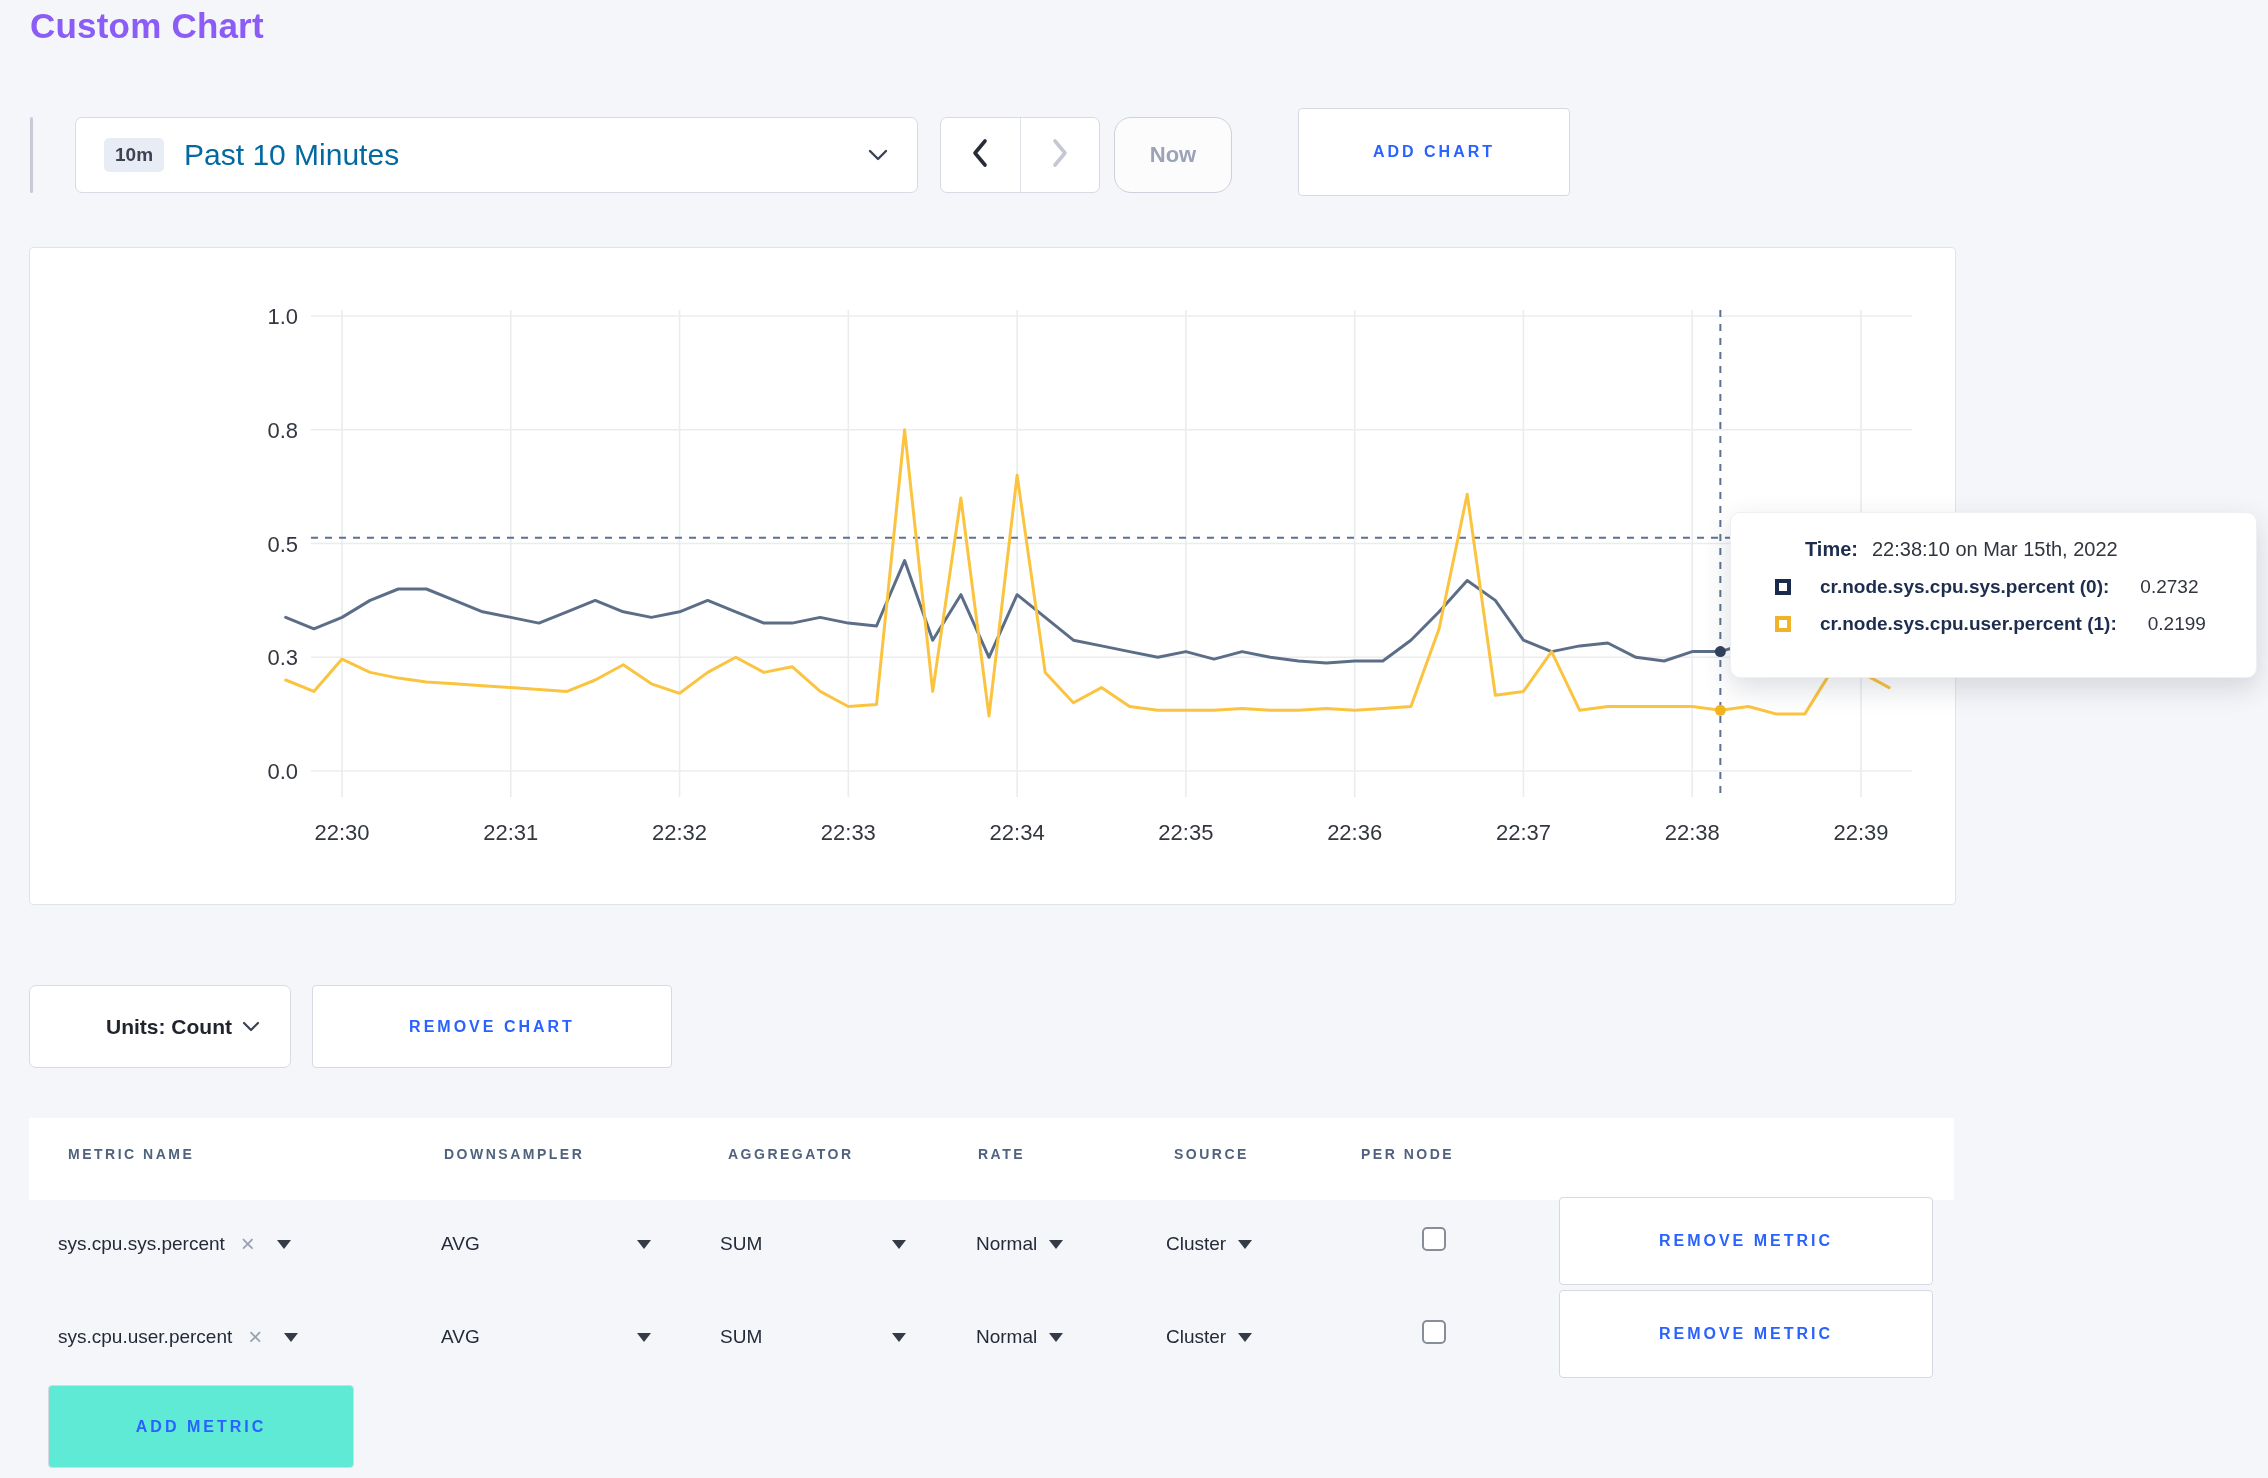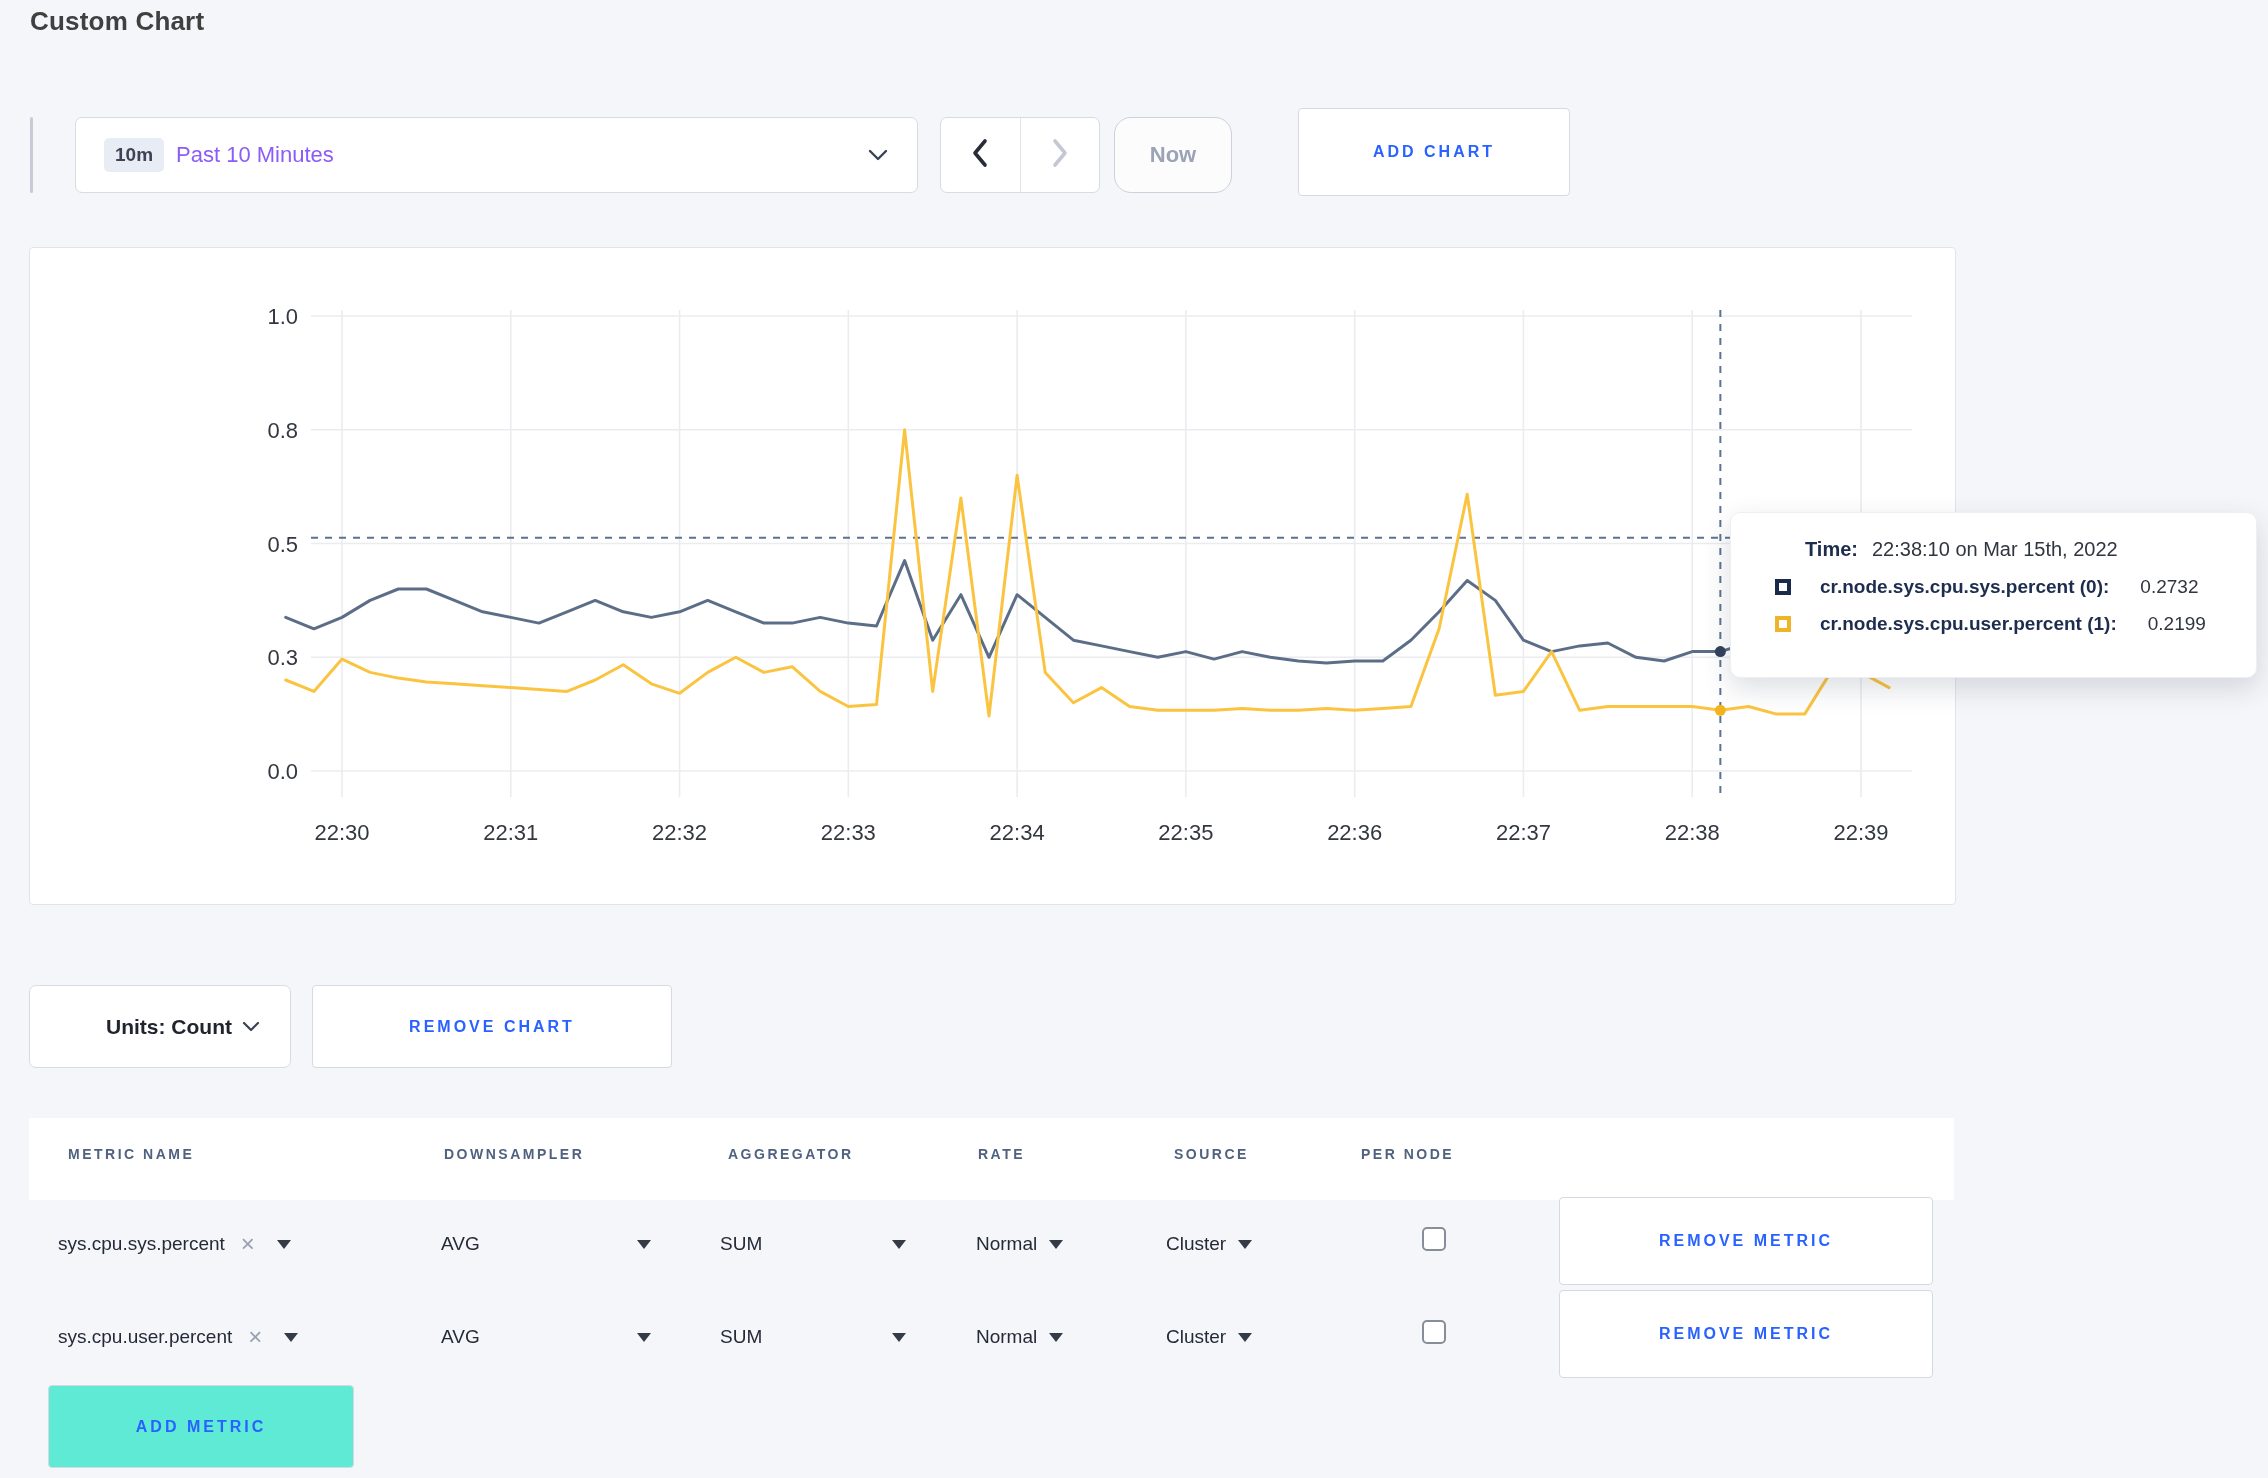--- a/index.html
+++ b/index.html
@@ -1,28 +1,28 @@
 <!DOCTYPE html>
 <html><head>
 <meta charset="utf-8">
 <style>
   * { margin:0; padding:0; box-sizing:border-box; }
   html,body { width:2268px; height:1478px; overflow:hidden; }
   body { background:#f5f6f9; font-family:"Liberation Sans","DejaVu Sans",sans-serif; color:#242a35; }
   #app { position:relative; width:2268px; height:1478px; }
 
-  .page-title { position:absolute; left:30px; top:6px; font-size:26px; font-weight:600; color:#404040; letter-spacing:.2px;text-align:right; }
+  .page-title { position:absolute; left:30px; top:6px; font-size:35px; font-weight:600; color:#8b5cf6; letter-spacing:.2px;text-align:right; }
 
   .left-tick { position:absolute; left:30px; top:117px; width:3px; height:76px; background:#c6cbd7; border-radius:2px; }
 
   
   .range-select { position:absolute; left:75px; top:117px; width:843px; height:76px; background:#fff;
     border:1px solid #d8dbe3; border-radius:7px; display:flex; align-items:center; padding:0 28px; cursor:pointer; }
   .range-badge { background:#e8ecf4; color:#3d4354; font-size:19px; font-weight:700; padding:6px 11px; border-radius:5px; }
-  .range-label { font-size:22px; color:#8b5cf6; margin-left:12px; }
+  .range-label { font-size:30px; color:#0369a1; margin-left:20px; }
   .chev { margin-left:auto; display:flex; align-items:center; }
 
   .arrow-group { position:absolute; left:940px; top:117px; width:160px; height:76px; background:#fff;
     border:1px solid #d8dbe3; border-radius:7px; display:flex; }
   .arrow-btn { flex:1; display:flex; align-items:center; justify-content:center; cursor:pointer; }
   .arrow-btn + .arrow-btn { border-left:1px solid #e2e4ea; }
 
   .now-btn { position:absolute; left:1114px; top:117px; width:118px; height:76px; background:#fcfcfd;
     border:1px solid #ccd1dd; border-radius:17px; color:#9ba3b6; font-size:22px; font-weight:600;
     display:flex; align-items:center; justify-content:center; }

